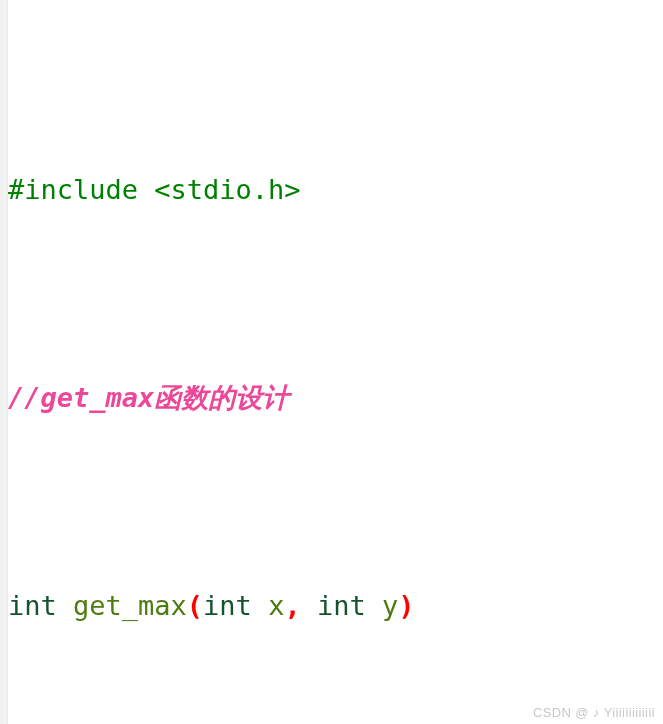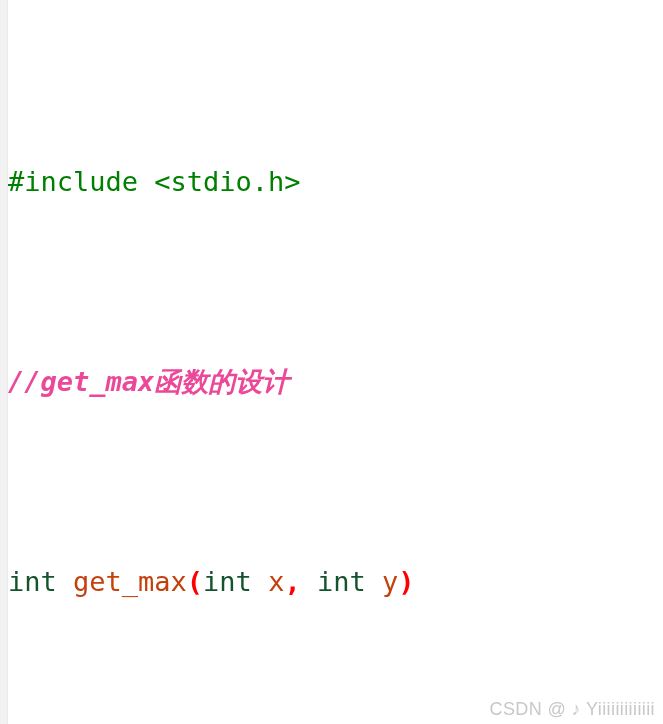--- a/index.html
+++ b/index.html
@@ -41,36 +41,37 @@
     font-size: 27px;
     line-height: 40px;
     white-space: pre;
     letter-spacing: 0px;
   }
 
   .line {
     height: 40px;
     white-space: pre;
     position: relative;
+    margin-top: 8px;
   }
 
   
   .t-pre     { color: #008000; }                 
   .t-cmt     { color: #ec4899; font-style: italic; font-weight: bold; }
   .t-kw      { color: #14532d; font-weight: normal; }
-  .t-id      { color: #c2410c; }
+  .t-id      { color: #4d7c0f; }
   .t-punc    { color: #ff0000; font-weight: bold; }
   .t-plain   { color: #1a1a1a; }
 
   .watermark {
     position: absolute;
     right: 8px;
     bottom: 4px;
     font-family: "Liberation Sans", sans-serif;
-    font-size: 18px;
+    font-size: 13px;
     color: #c8c8c8;
     letter-spacing: 0.4px;
     white-space: pre;
   }
 </style>
 </head>
 <body>
 
 <div id="editor">
 

